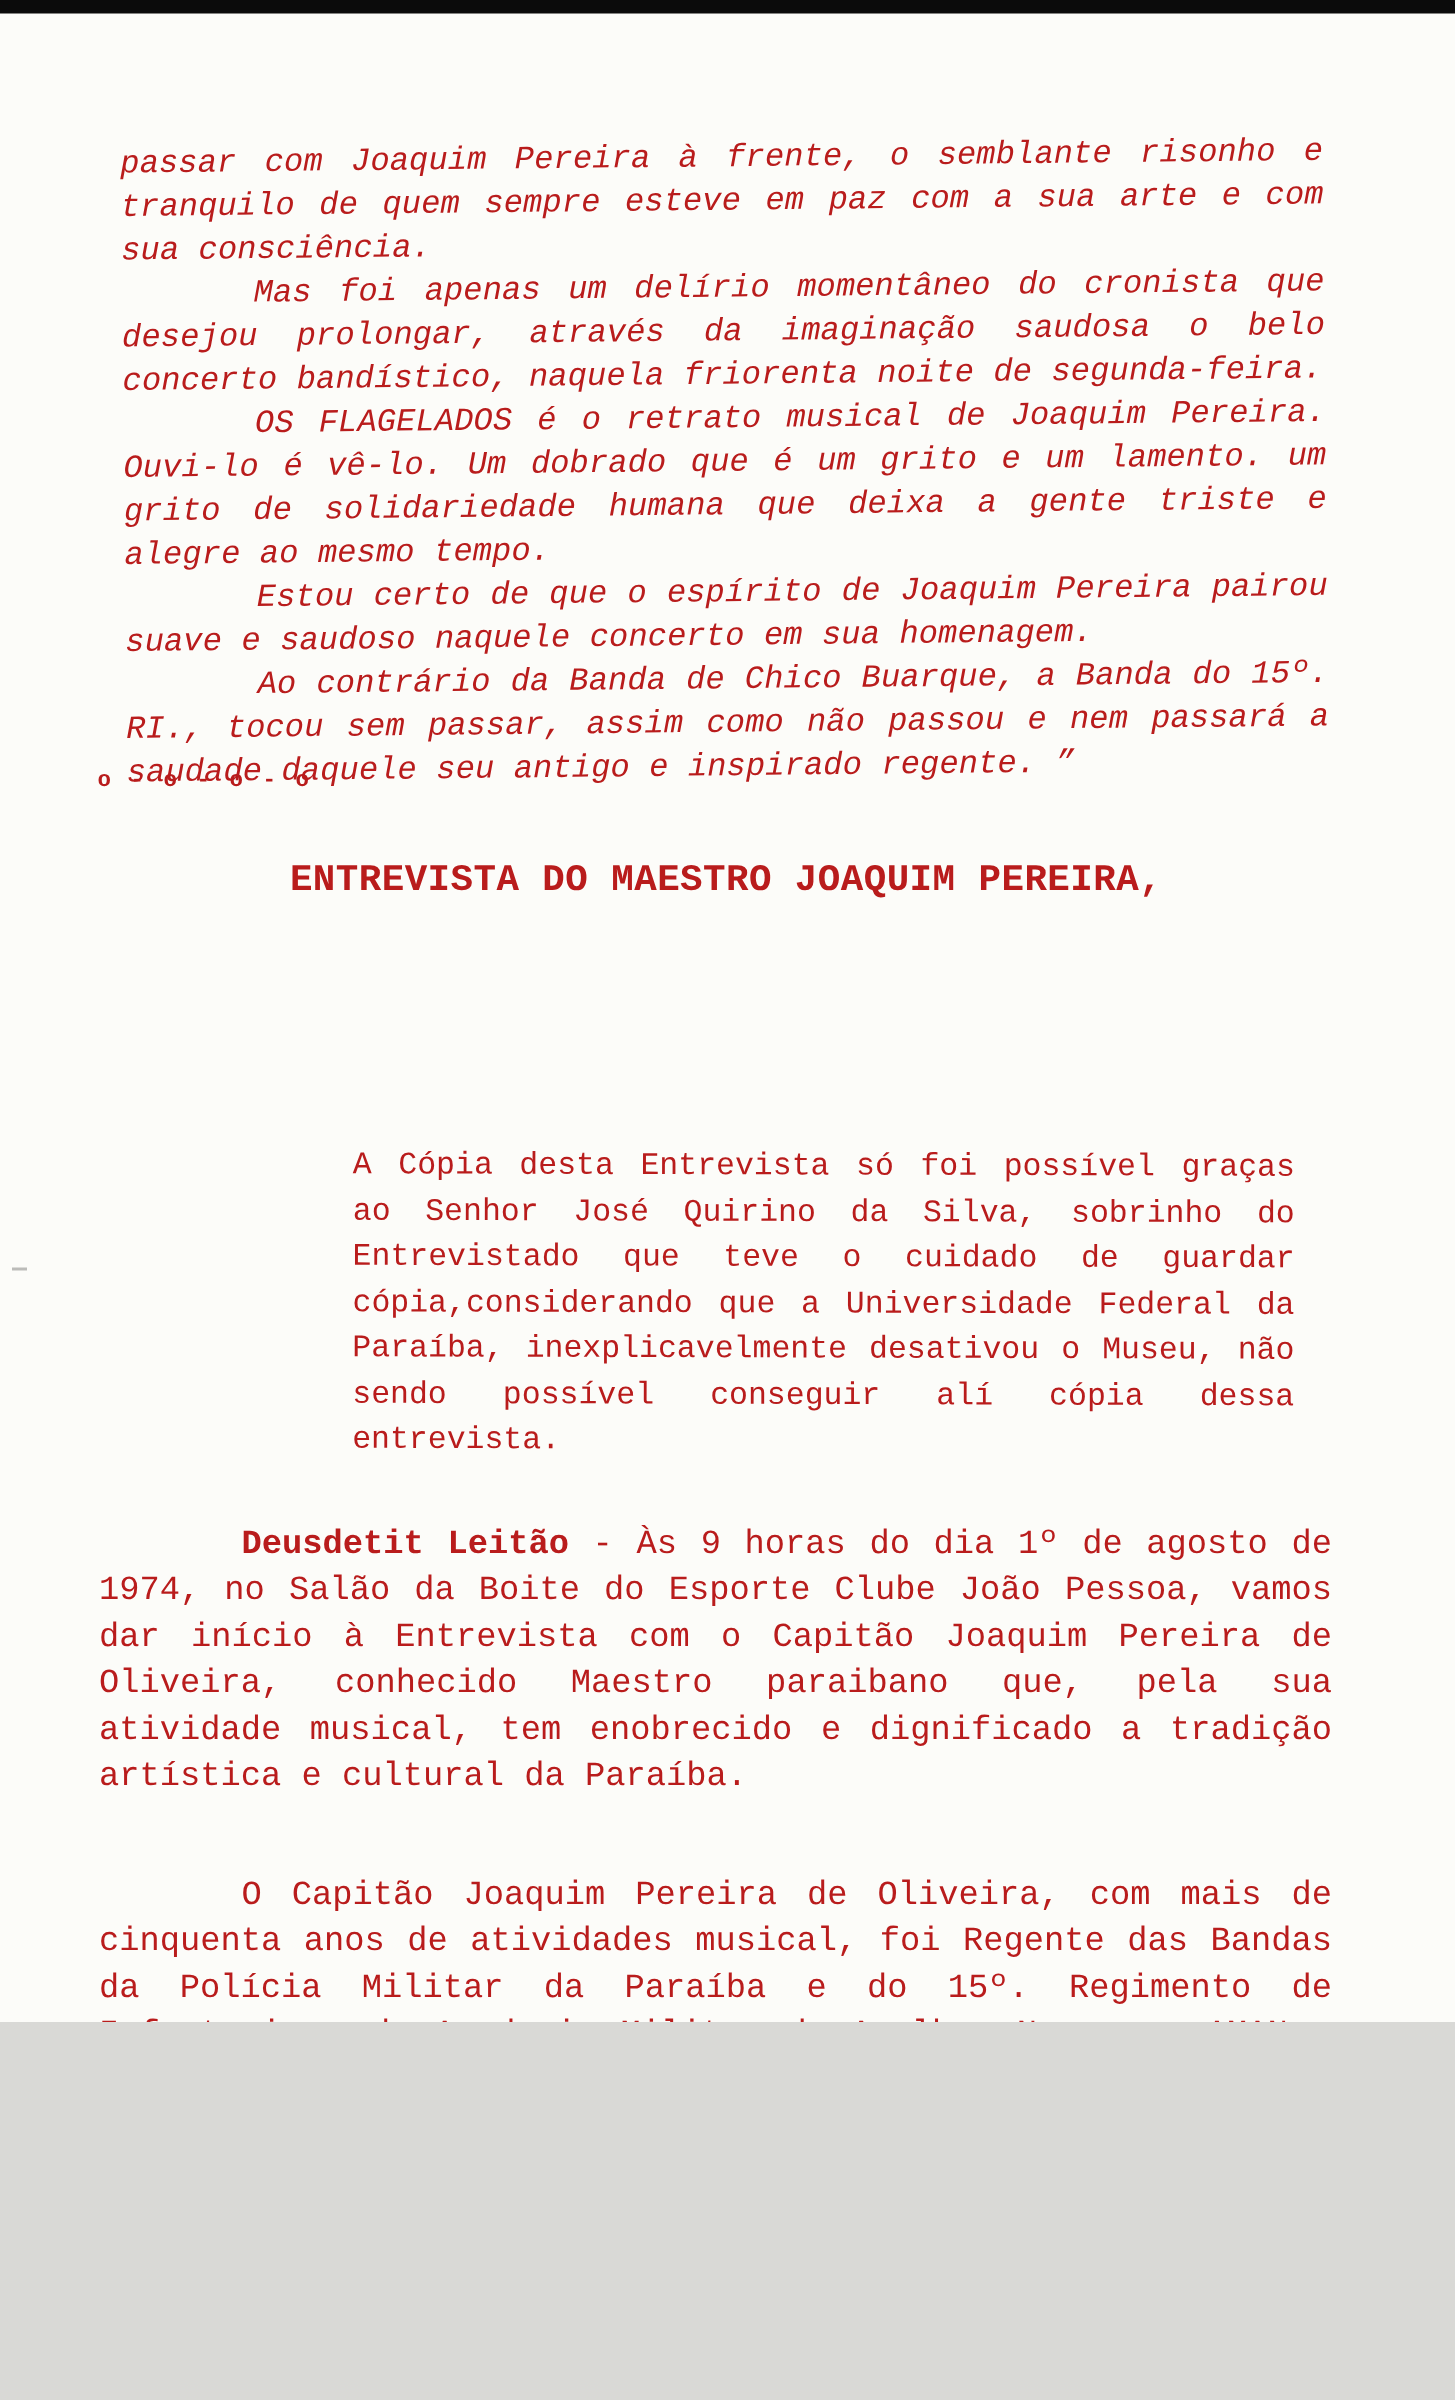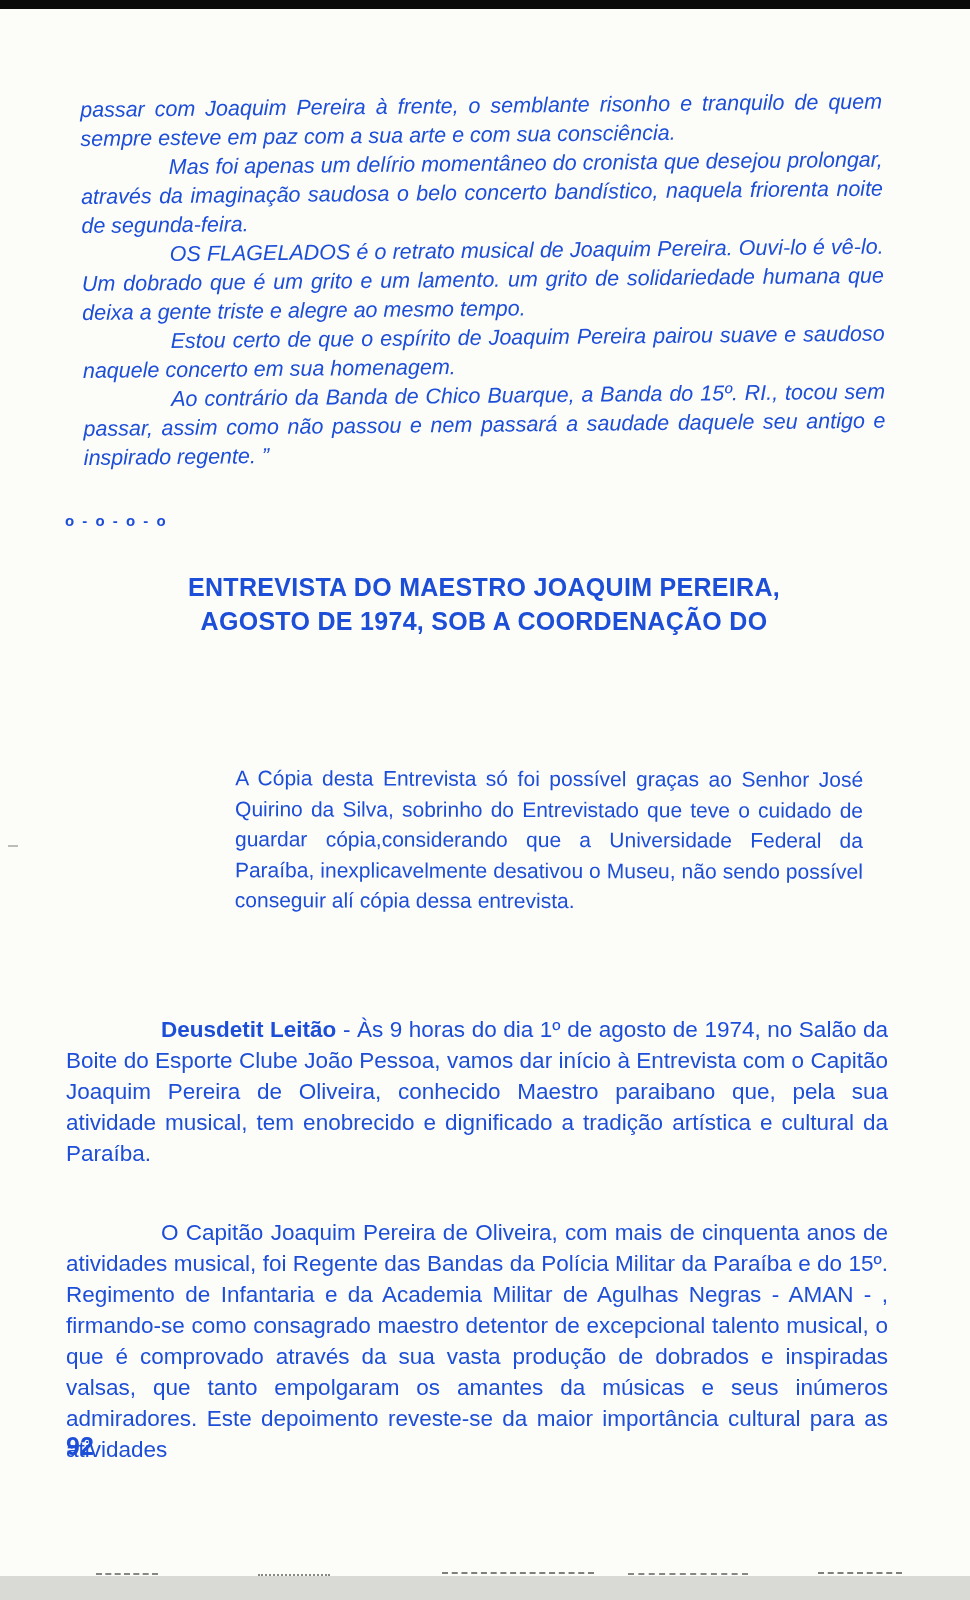--- a/index.html
+++ b/index.html
@@ -1,23 +1,23 @@
 <!DOCTYPE html>
 <html lang="pt"><head>
 <meta charset="utf-8">
 <style>
   html, body { margin: 0; padding: 0; background: #d9d9d6; }
   .page {
     position: relative;
     width: 970px;
-    height: 1576px;
+    height: 1348px;
     margin: 0 auto;
     background: #fcfcf9;
-    font-family: Liberation Sans, sans-serif;
-    color: #1d4ed8;
+    font-family: Liberation Mono, monospace;
+    color: #b91c1c;
     overflow: hidden;
   }
   .scan-edge-bar {
     position: absolute;
     top: 0; left: 0;
     width: 100%;
     height: 9px;
     background: #0b0b0b;
   }
   p { margin: 0; }
@@ -116,21 +116,20 @@
     <p>Mas foi apenas um delírio momentâneo do cronista que desejou prolongar, através da imaginação saudosa o belo concerto bandístico, naquela friorenta noite de segunda-feira.</p>
     <p>OS FLAGELADOS é o retrato musical de Joaquim Pereira. Ouvi-lo é vê-lo. Um dobrado que é um grito e um lamento. um grito de solidariedade humana que deixa a gente triste e alegre ao mesmo tempo.</p>
     <p>Estou certo de que o espírito de Joaquim Pereira pairou suave e saudoso naquele concerto em sua homenagem.</p>
     <p>Ao contrário da Banda de Chico Buarque, a Banda do 15º. RI., tocou sem passar, assim como não passou e nem passará a saudade daquele seu antigo e inspirado regente. ”</p>
   </section>
 
   <div class="separator">o - o - o - o</div>
 
   <h1 class="heading">
     <span class="hline">ENTREVISTA DO MAESTRO JOAQUIM PEREIRA,</span>
-    <span class="hline">AGOSTO DE 1974, SOB A COORDENAÇÃO DO</span>
   </h1>
 
   <p class="note">A Cópia desta Entrevista só foi possível graças ao Senhor José Quirino da Silva, sobrinho do Entrevistado que teve o cuidado de guardar cópia,considerando que a Universidade Federal da Paraíba, inexplicavelmente desativou o Museu, não sendo possível conseguir alí cópia dessa entrevista.</p>
 
   <section class="body-block">
     <p><b>Deusdetit Leitão</b><span> - Às 9 horas do dia 1º de agosto de 1974, no Salão da Boite do Esporte Clube João Pessoa, vamos dar início à Entrevista com o Capitão Joaquim Pereira de Oliveira, conhecido Maestro paraibano que, pela sua atividade musical, tem enobrecido e dignificado a tradição artística e cultural da Paraíba.</span></p>
     <p>O Capitão Joaquim Pereira de Oliveira, com mais de cinquenta anos de atividades musical, foi Regente das Bandas da Polícia Militar da Paraíba e do 15º. Regimento de Infantaria e da Academia Militar de Agulhas Negras - AMAN - , firmando-se como consagrado maestro detentor de excepcional talento musical, o que é comprovado através da sua vasta produção de dobrados e inspiradas valsas, que tanto empolgaram os amantes da músicas e seus inúmeros admiradores. Este depoimento reveste-se da maior importância cultural para as atividades</p>
   </section>
 
   <div class="pagenum">92</div>

